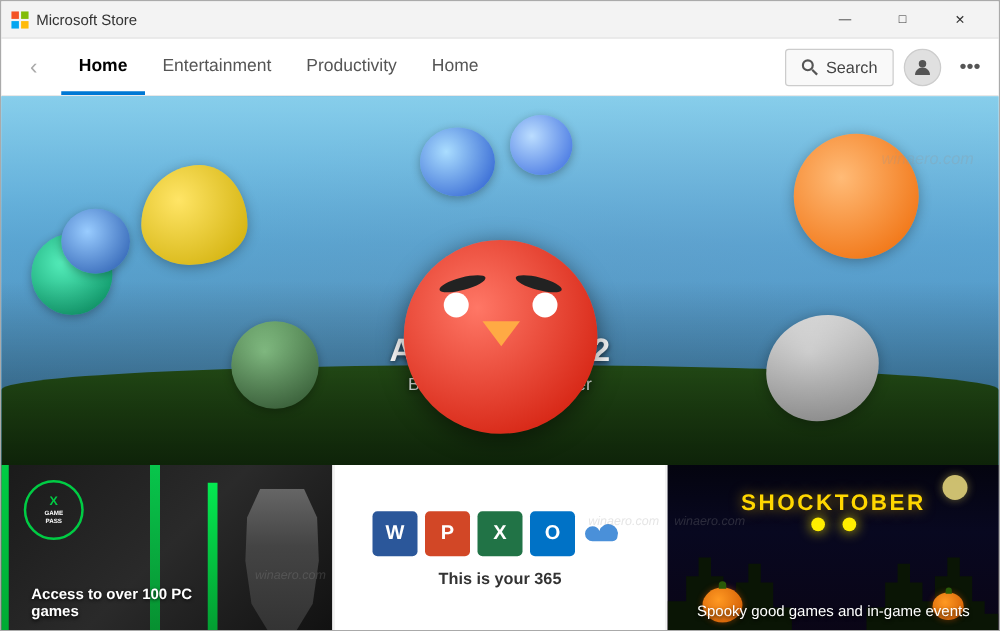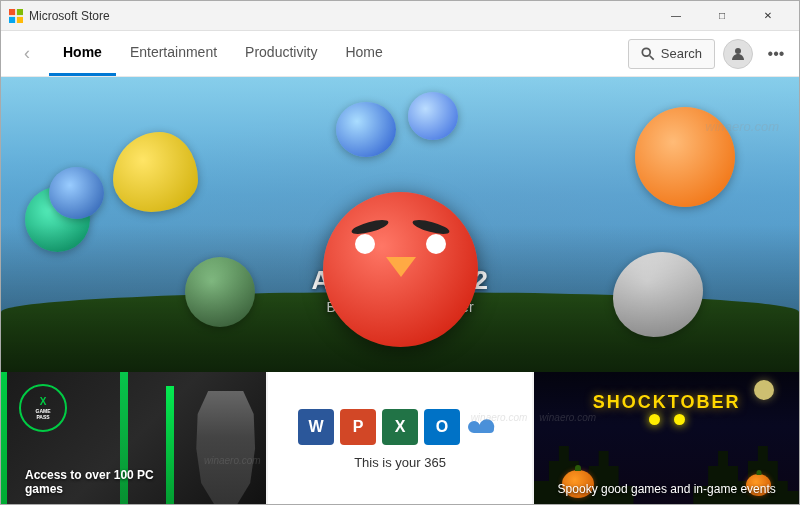--- a/index.html
+++ b/index.html
@@ -295,21 +295,21 @@
     .office-excel { background: #217346; }
     .office-outlook { background: #0072C6; }
     .office-cloud {
       background: transparent;
       color: #4a90d9;
       font-size: 22px;
     }
     .card-2-label {
       font-size: 13px;
       color: #333;
-      font-weight: 400;
+      font-weight: 700;
       text-align: center;
     }
 
     
     .card-3 {
       background: linear-gradient(180deg, #0a0a1a 0%, #0d0d2a 30%, #1a0a0a 70%, #0a0505 100%);
       position: relative;
     }
     .shocktober-text {
       position: absolute;

